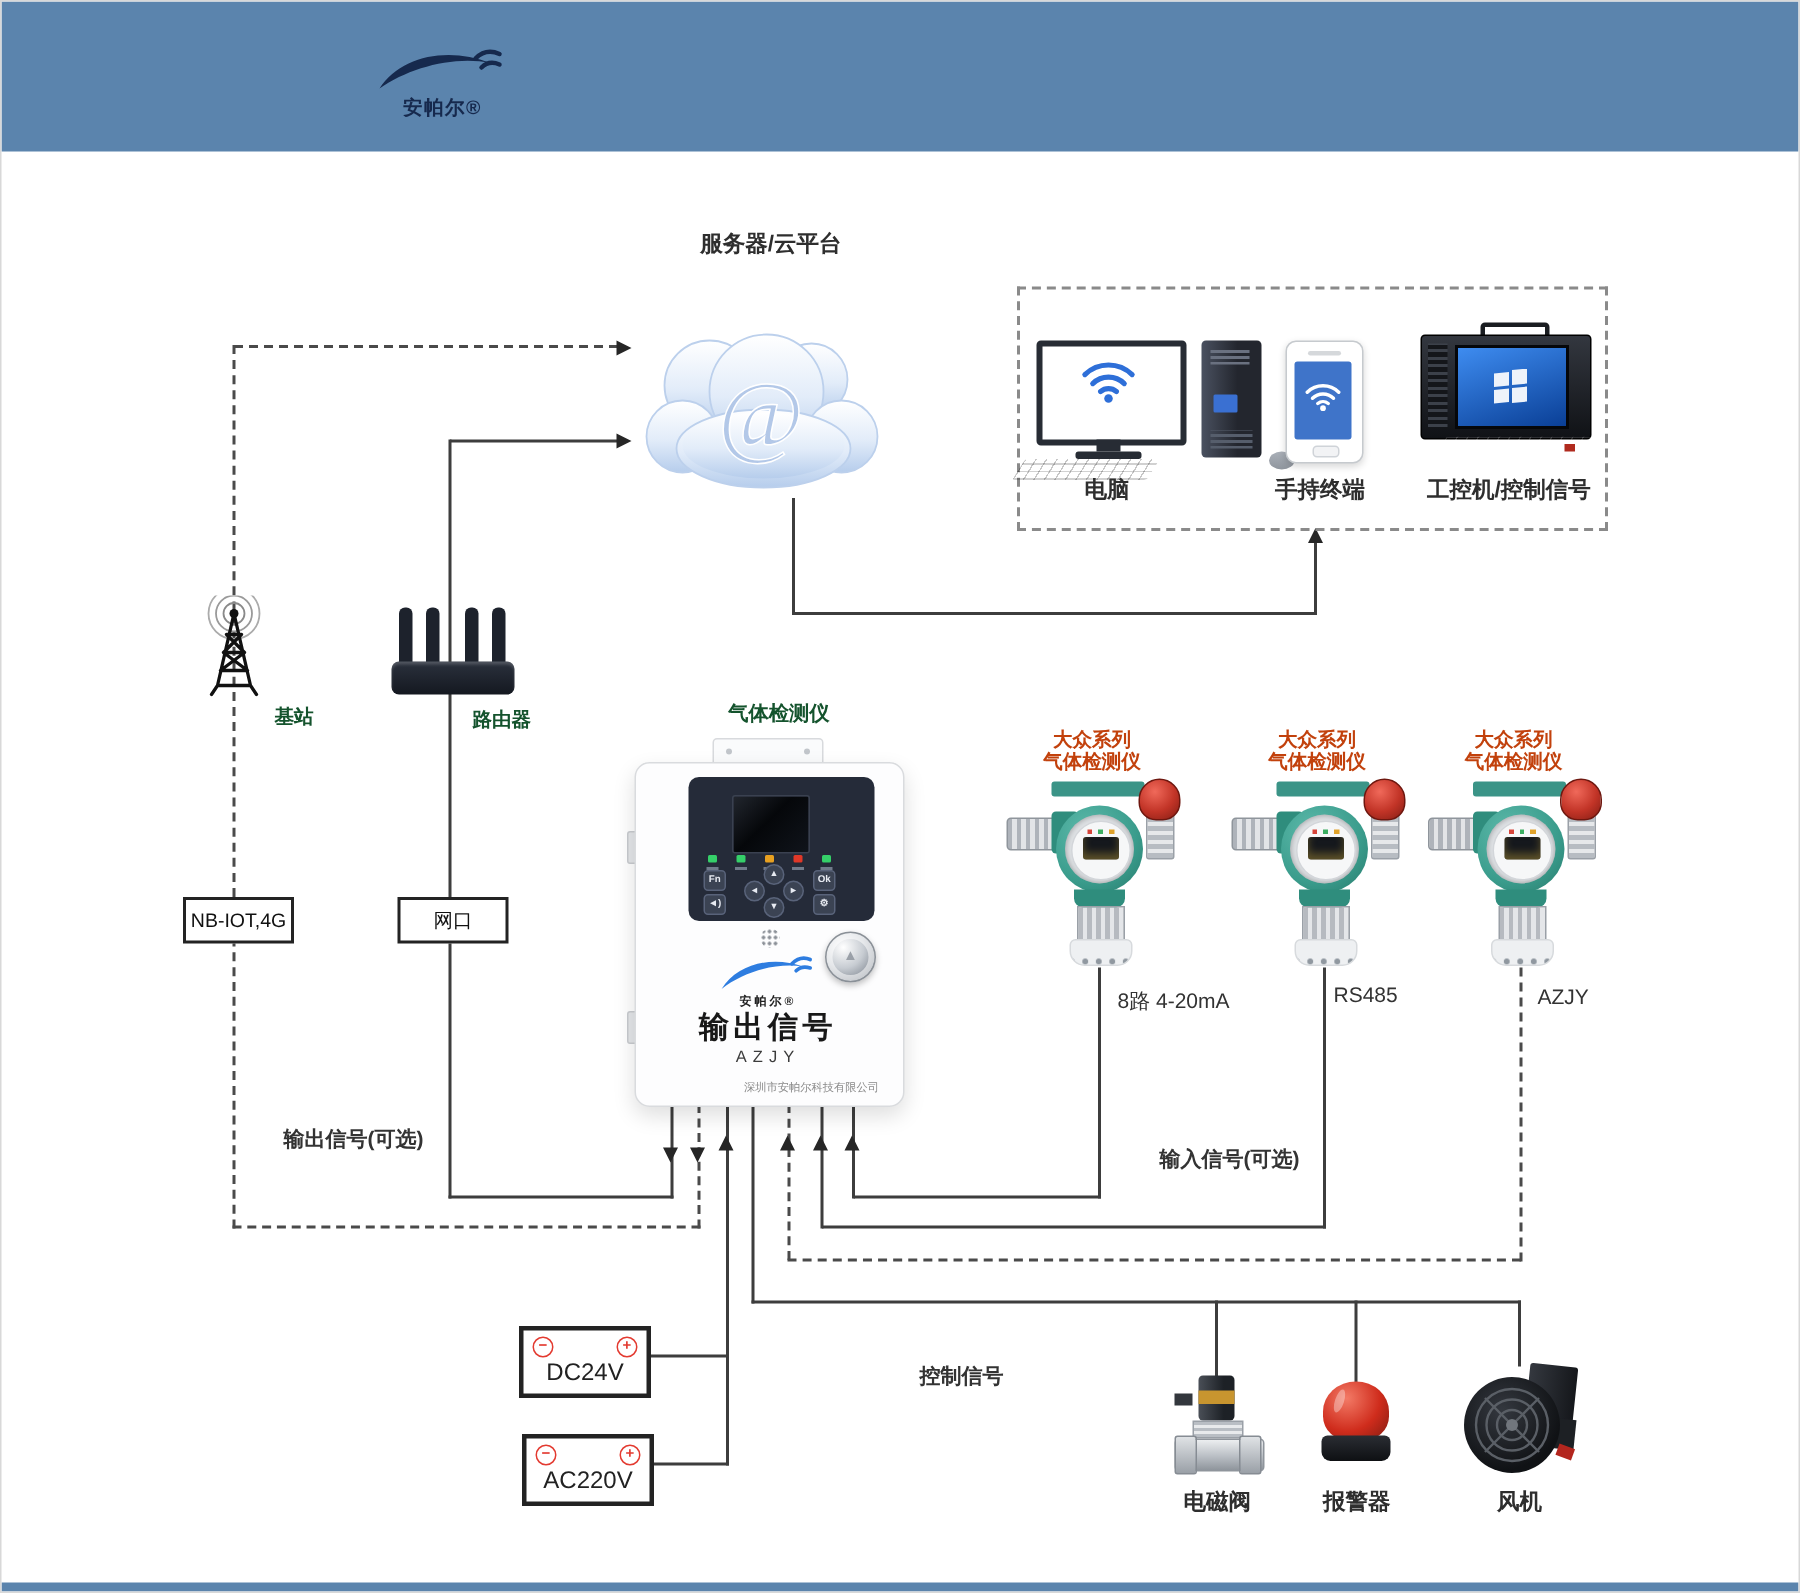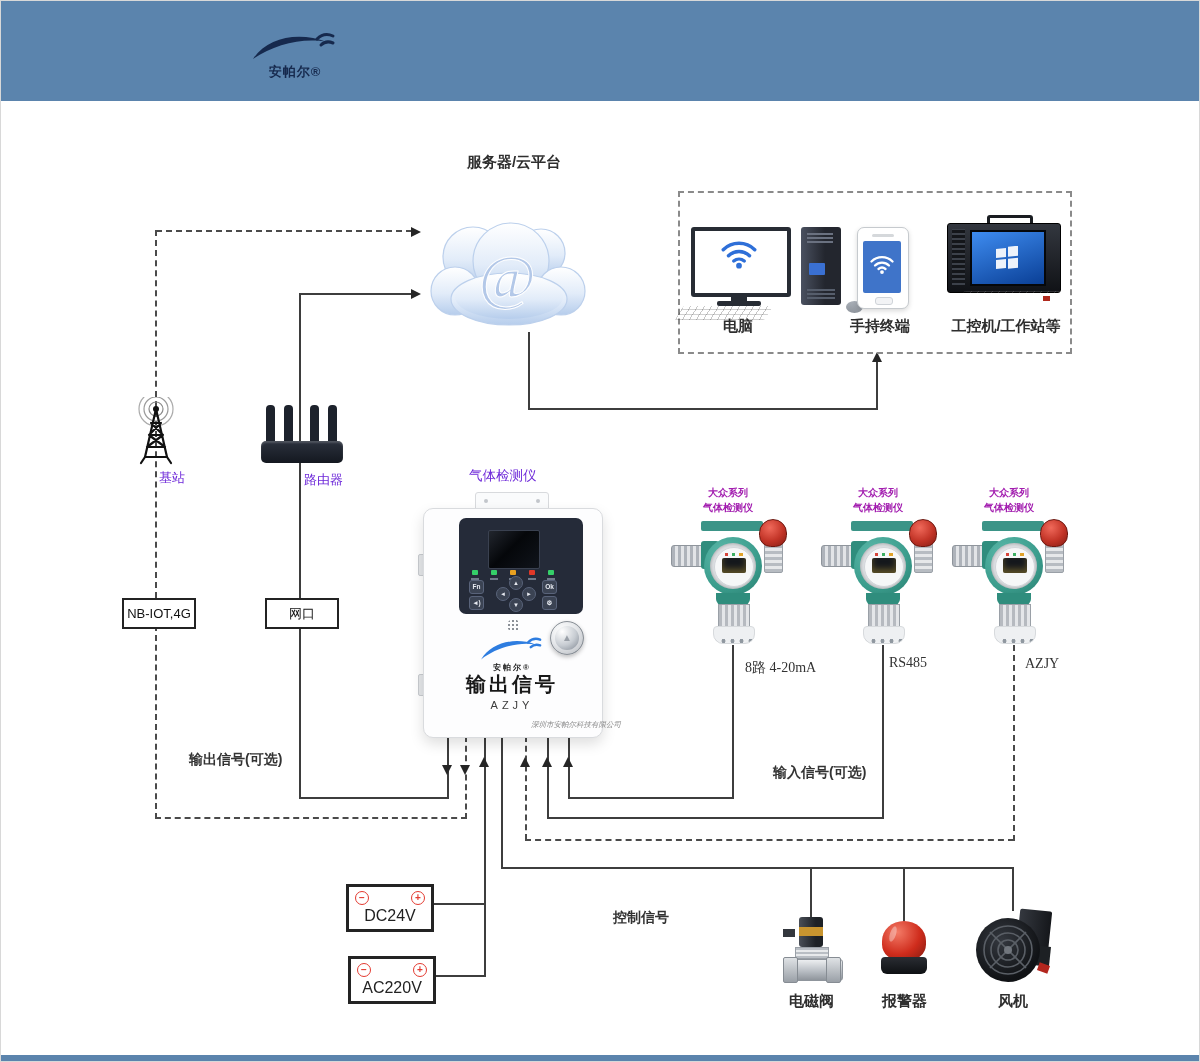--- a/index.html
+++ b/index.html
@@ -17,23 +17,23 @@
   .h{position:absolute;height:2px;background:#3d3d3d;}
   .v{position:absolute;width:2px;background:#3d3d3d;}
   .hd{position:absolute;height:0;border-top:2px dashed #4a4a4a;}
   .vd{position:absolute;width:0;border-left:2px dashed #4a4a4a;}
   .ar{position:absolute;width:0;height:0;}
   .ar.r{border-top:5px solid transparent;border-bottom:5px solid transparent;border-left:10px solid #262626;}
   .ar.u{border-left:5px solid transparent;border-right:5px solid transparent;border-bottom:10px solid #262626;}
   .ar.d{border-left:5px solid transparent;border-right:5px solid transparent;border-top:10px solid #262626;}
   
   .lbl{position:absolute;font-size:15px;font-weight:600;color:#2e2e2e;text-align:center;white-space:nowrap;}
-  .lbl-s{position:absolute;font-size:13px;font-weight:400;color:#6d28d9;text-align:left;white-space:nowrap;}
+  .lbl-s{position:absolute;font-size:13px;font-weight:700;color:#14532d;text-align:right;white-space:nowrap;}
   .sig{position:absolute;font-size:14px;font-weight:600;color:#333;white-space:nowrap;}
-  .conn{position:absolute;font-size:14px;font-weight:500;color:#333;white-space:nowrap;font-family:Liberation Serif, serif;}
+  .conn{position:absolute;font-size:14px;font-weight:500;color:#333;white-space:nowrap;}
   
   .wbox{position:absolute;width:70px;height:27px;background:#fff;border:2px solid #232323;
         font-size:13px;color:#111;display:flex;align-items:center;justify-content:center;z-index:5;}
   .pbox{position:absolute;width:82px;height:42px;background:#fff;border:3px solid #232323;z-index:5;}
   .pbox .pv{position:absolute;top:20px;left:0;width:100%;text-align:center;font-size:16px;color:#222;}
   .term{position:absolute;top:4px;width:12px;height:12px;border:1.5px solid #e33a30;border-radius:50%;
         color:#e33a30;font-size:10px;line-height:11px;text-align:center;font-weight:bold;}
   
   #clients-box{position:absolute;left:677px;top:190px;width:390px;height:159px;border:2px dashed #8a8a8a;}
   
@@ -59,21 +59,21 @@
             background:radial-gradient(circle at 35% 30%,#ffffff,#c7ccd2 45%,#878e98 78%,#aab0b8);
             border:1px solid #8a9097;box-shadow:inset 0 0 0 4px rgba(255,255,255,.55),0 2px 4px rgba(0,0,0,.25);
             color:#9aa0a8;font-size:10px;line-height:32px;text-align:center;}
   .hinge{position:absolute;width:6px;height:20px;background:#e4e6e9;border:1px solid #c9ccd0;border-radius:2px;z-index:3;}
   #ctl-brand{position:absolute;left:481px;top:661px;width:60px;text-align:center;font-size:8px;font-weight:bold;
              color:#222;letter-spacing:2px;z-index:6;}
   #ctl-name{position:absolute;left:441px;top:670px;width:140px;text-align:center;font-size:20px;font-weight:bold;
             color:#181818;letter-spacing:3px;z-index:6;}
   #ctl-model{position:absolute;left:441px;top:698px;width:140px;text-align:center;font-size:11px;color:#3c3c3c;
              letter-spacing:4px;z-index:6;}
-  #ctl-company{position:absolute;left:460px;top:719px;width:160px;text-align:right;font-size:7.5px;color:#8a8a8a;z-index:6;font-style:italic;}
+  #ctl-company{position:absolute;left:460px;top:719px;width:160px;text-align:center;font-size:7.5px;color:#8a8a8a;z-index:6;}
   
   .det{position:absolute;top:512px;width:124px;height:132px;z-index:4;}
   .det>div{position:absolute;}
   .det .bkt{left:30px;top:8px;width:62px;height:10px;background:#3b9487;border-radius:2px;}
   .det .bcn-base{left:93px;top:28px;width:17px;height:30px;border-radius:2px;
         background:repeating-linear-gradient(0deg,#b7bcc2 0 3px,#e6e8ea 3px 6px);border:1px solid #9aa0a7;}
   .det .bcn{left:88px;top:6px;width:26px;height:26px;border-radius:50% 50% 42% 42%;
         background:radial-gradient(circle at 38% 30%,#f0695a,#c23427 55%,#841d14);border:1px solid #6e170f;}
   .det .noz{left:0;top:32px;width:36px;height:20px;border-radius:3px 0 0 3px;border:1px solid #8f959c;
         background:repeating-linear-gradient(90deg,#aeb3ba 0 3px,#e2e4e7 3px 6px);}
@@ -87,22 +87,22 @@
         background:linear-gradient(90deg,#d6453a 0 3px,transparent 3px 7px,#3cae62 7px 10px,transparent 10px 14px,#e0a22a 14px 17px);}
   .det .scr{left:51px;top:45px;width:24px;height:15px;background:#15181d;border-radius:2px;
         box-shadow:inset 0 -4px 6px rgba(230,190,60,.35);}
   .det .shd{left:45px;top:80px;width:34px;height:12px;background:#2f8d7d;border-radius:0 0 6px 6px;}
   .det .tube{left:47px;top:91px;width:30px;height:23px;
         background:repeating-linear-gradient(90deg,#b6bac0 0 3px,#e4e6e9 3px 6px);border:1px solid #9aa0a7;}
   .det .cap{left:42px;top:113px;width:40px;height:16px;background:#eef0f2;border:1px solid #d7dadd;
         border-radius:4px 4px 10px 10px;
         background-image:radial-gradient(circle,#9098a0 1.8px,transparent 2.2px);background-size:9px 16px;
         background-position:5px 6px;background-repeat:repeat-x;}
-  .det-lbl{position:absolute;top:484px;width:120px;text-align:center;font-size:10px;font-weight:600;
-           color:#a21caf;line-height:15px;z-index:5;}
+  .det-lbl{position:absolute;top:484px;width:120px;text-align:center;font-size:13px;font-weight:600;
+           color:#c2410c;line-height:15px;z-index:5;}
   
   .kb{position:absolute;border-radius:2px;
       background:linear-gradient(#d4d7db,#aeb3b9);
       background-image:repeating-linear-gradient(90deg,rgba(0,0,0,.22) 0 1px,transparent 1px 7px),
                        repeating-linear-gradient(0deg,rgba(0,0,0,.18) 0 1px,transparent 1px 5px);}
 </style>
 </head>
 <body>
 
 <div id="canvas">
@@ -194,21 +194,21 @@
             <rect x="12" y="2" width="10" height="10"></rect>
           <rect x="0" y="14" width="10" height="9"></rect>
             <rect x="12" y="14" width="10" height="10"></rect>
         </g>
       </svg>
     </div>
   </div>
   <div class="kb" style="left:958px;top:290px;width:104px;height:16px;transform:skewX(-34deg);background:linear-gradient(#2a2d33,#101215);
        background-image:repeating-linear-gradient(90deg,rgba(255,255,255,.15) 0 1px,transparent 1px 7px),repeating-linear-gradient(0deg,rgba(255,255,255,.12) 0 1px,transparent 1px 5px);"></div>
   <div class="abs" style="left:1042px;top:295px;width:7px;height:5px;background:#b02a1e;"></div>
-  <div class="lbl" style="left:940px;top:316px;width:130px;">工控机/工作站等</div>
+  <div class="lbl" style="left:940px;top:316px;width:130px;">工控机/控制信号</div>
 
   <div class="vd" style="left:154px;top:229px;height:368px;"></div>
   <svg class="abs" style="left:125px;top:396px;" width="60" height="74" viewBox="0 0 60 74">
     <circle cx="30" cy="12" r="7" stroke="#8a8a8a" fill="none" stroke-width="1.2"></circle>
     <circle cx="30" cy="12" r="12" stroke="#9a9a9a" fill="none" stroke-width="1.2"></circle>
     <circle cx="30" cy="12" r="17" stroke="#ababab" fill="none" stroke-width="1.2"></circle>
     <circle cx="30" cy="12" r="3" fill="#111"></circle>
     <path d="M30 12 L19 60 M30 12 L41 60 M25 26 L35 26 M23 38 L37 38 M21 50 L39 50
              M25 26 L37 38 M35 26 L23 38 M23 38 L39 50 M37 38 L21 50 M19 60 L15 66 M41 60 L45 66 M19 60 L41 60" stroke="#111" stroke-width="2.2" fill="none" stroke-linecap="round"></path>
   </svg>

